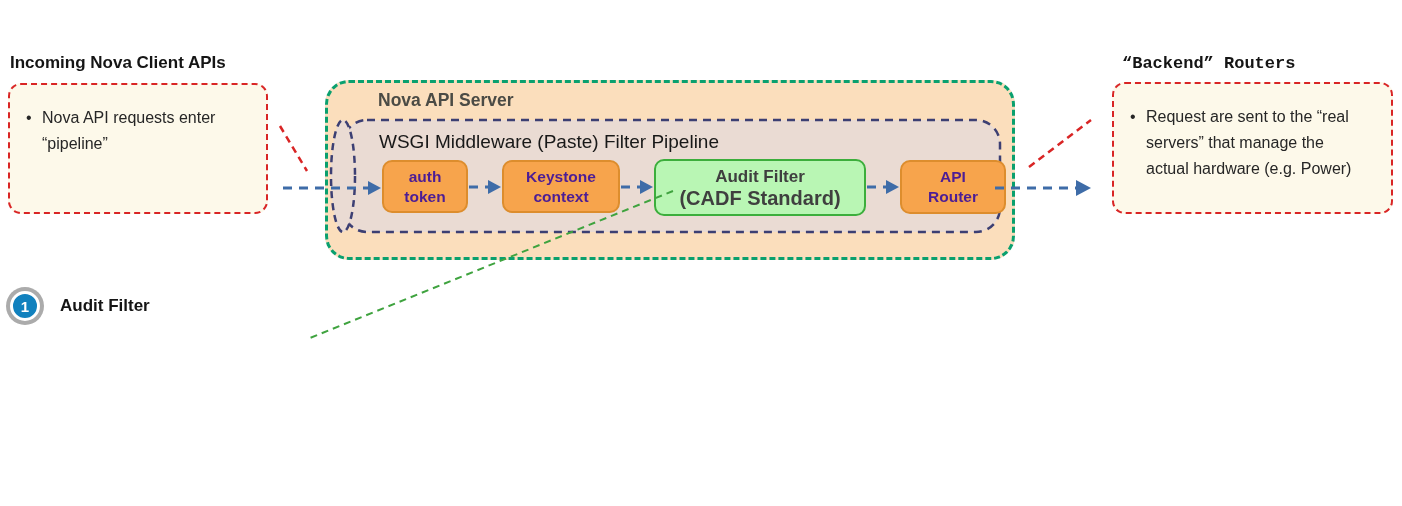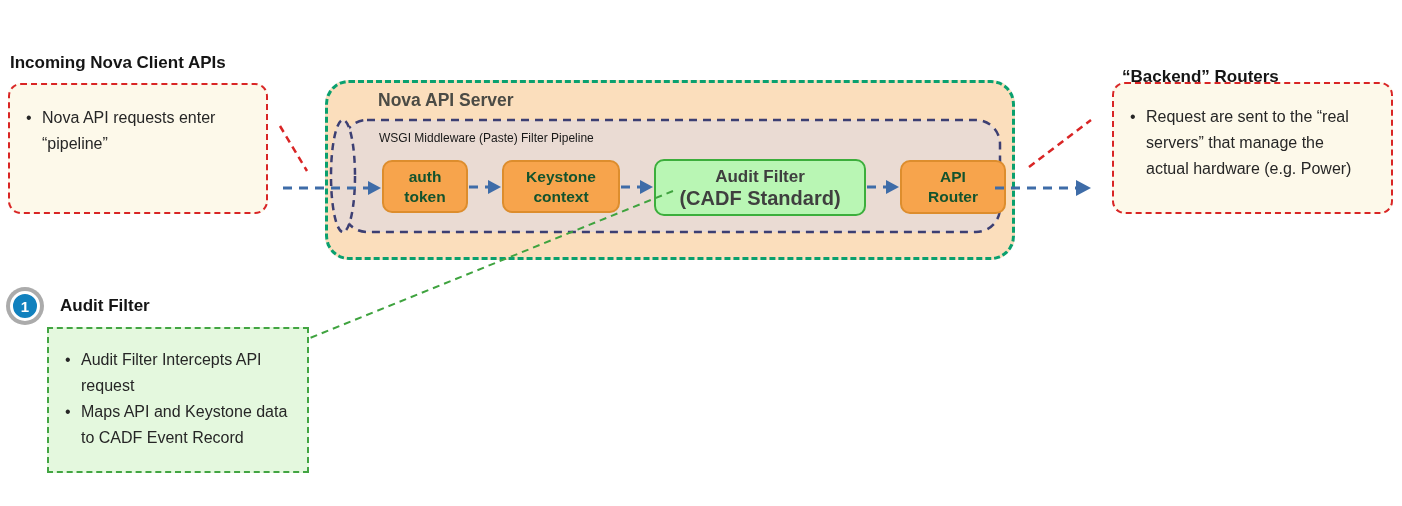--- a/index.html
+++ b/index.html
@@ -26,27 +26,27 @@
   }
 
   .nova-box{
     position:absolute;left:325px;top:80px;width:690px;height:180px;box-sizing:border-box;
     background:#fbdebc;border:3px dashed #0aa06e;border-radius:24px;z-index:1;
   }
   .nova-title{
     position:absolute;left:378px;top:90px;font-size:17.5px;font-weight:bold;color:#4b4b45;z-index:3;white-space:nowrap;
   }
   .wsgi-title{
-    position:absolute;left:379px;top:131px;font-size:12px;font-weight:500;color:#181818;z-index:3;white-space:nowrap;
+    position:absolute;left:379px;top:131px;font-size:19px;font-weight:500;color:#181818;z-index:3;white-space:nowrap;
   }
 
   .stage{
     position:absolute;z-index:3;box-sizing:border-box;border-radius:10px;
     display:flex;flex-direction:column;align-items:center;justify-content:center;
-    text-align:center;font-weight:bold;color:#14532d;
+    text-align:center;font-weight:bold;color:#4c1d95;
   }
   .stage.orange{background:#f7a44c;border:2px solid #dd8d2d;}
   .stage.green{background:#b9f6b4;border:2px solid #3cae3c;color:#3f3f3f;}
   .stage .l1{font-size:15.5px;line-height:20px;}
   .stage .l2{font-size:15.5px;line-height:20px;}
   .stage.big .l1{font-size:17px;line-height:22px;}
   .stage.big .l2{font-size:20px;line-height:21px;}
 
   .callout-box{
     position:absolute;left:47px;top:327px;width:262px;height:146px;box-sizing:border-box;
@@ -66,21 +66,21 @@
 <div class="canvas">
 
   <div class="nova-box"></div>
 
   <svg class="layer-bg" width="1402" height="506" viewBox="0 0 1402 506">
     <rect x="343" y="120" width="657" height="112" rx="24" ry="24" fill="#eadbd3" stroke="#3c3f73" stroke-width="2.5" stroke-dasharray="8 6"></rect>
     <ellipse cx="343" cy="176" rx="12" ry="56" fill="#eadbd3" stroke="#3c3f73" stroke-width="2.5" stroke-dasharray="7 5"></ellipse>
   </svg>
 
   <div class="group-title" style="left:10px;top:53px;">Incoming Nova Client  APIs</div>
-  <div class="group-title" style="left:1122px;top:67px;">“Backend” Routers</div>
+  <div class="group-title" style="left:1122px;top:54px;font-family:Liberation Mono, monospace;">“Backend” Routers</div>
   <div class="nova-title">Nova API Server</div>
   <div class="wsgi-title">WSGI Middleware (Paste) Filter Pipeline</div>
 
   <div class="note-box pad-note" style="left:8px;top:83px;width:260px;height:131px;">
     <ul>
       <li style="max-width:215px;">Nova API requests enter “pipeline”</li>
     </ul>
   </div>
 
   <div class="note-box pad-note" style="left:1112px;top:82px;width:281px;height:132px;">
@@ -101,26 +101,20 @@
     <span class="l1">Audit Filter</span>
     <span class="l2">(CADF Standard)</span>
   </div>
   <div class="stage orange" style="left:900px;top:160px;width:106px;height:54px;">
     <span class="l1">API</span>
     <span class="l2">Router</span>
   </div>
 
   <div class="num-badge">1</div>
   <div class="group-title" style="left:60px;top:296px;">Audit Filter</div>
-  <div class="callout-box">
-    <ul>
-      <li style="max-width:220px;">Audit Filter Intercepts API request</li>
-      <li style="max-width:220px;">Maps API and Keystone data to CADF Event Record</li>
-    </ul>
-  </div>
 
   <svg class="layer-fg" width="1402" height="506" viewBox="0 0 1402 506">
 
     <line x1="283" y1="188" x2="368" y2="188" stroke="#3e6ca8" stroke-width="3" stroke-dasharray="9 7"></line>
     <polygon points="368,181 368,195 381,188" fill="#3e6ca8"></polygon>
 
     <line x1="469" y1="187" x2="489" y2="187" stroke="#3e6ca8" stroke-width="3" stroke-dasharray="9 7"></line>
     <polygon points="488,180 488,194 501,187" fill="#3e6ca8"></polygon>
 
     <line x1="621" y1="187" x2="641" y2="187" stroke="#3e6ca8" stroke-width="3" stroke-dasharray="9 7"></line>

